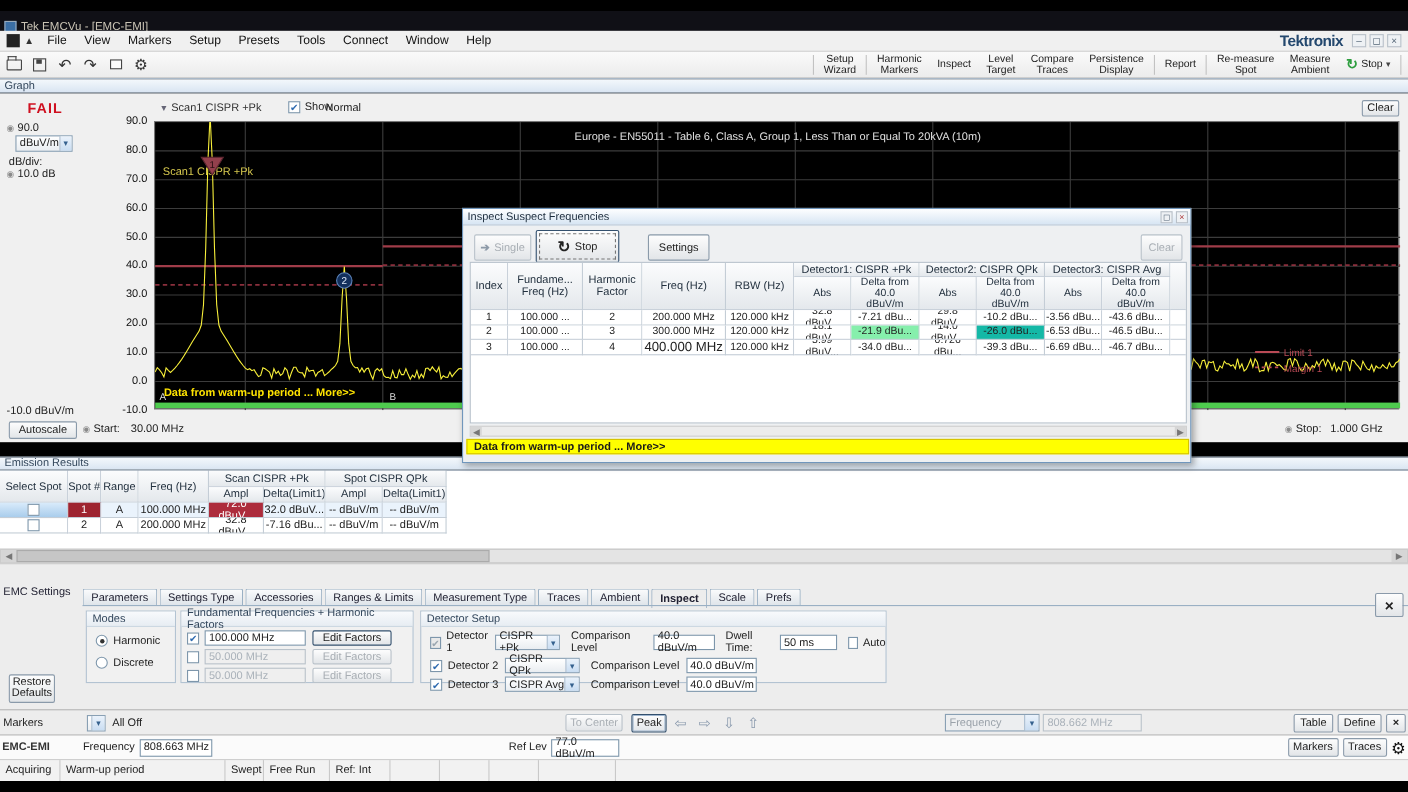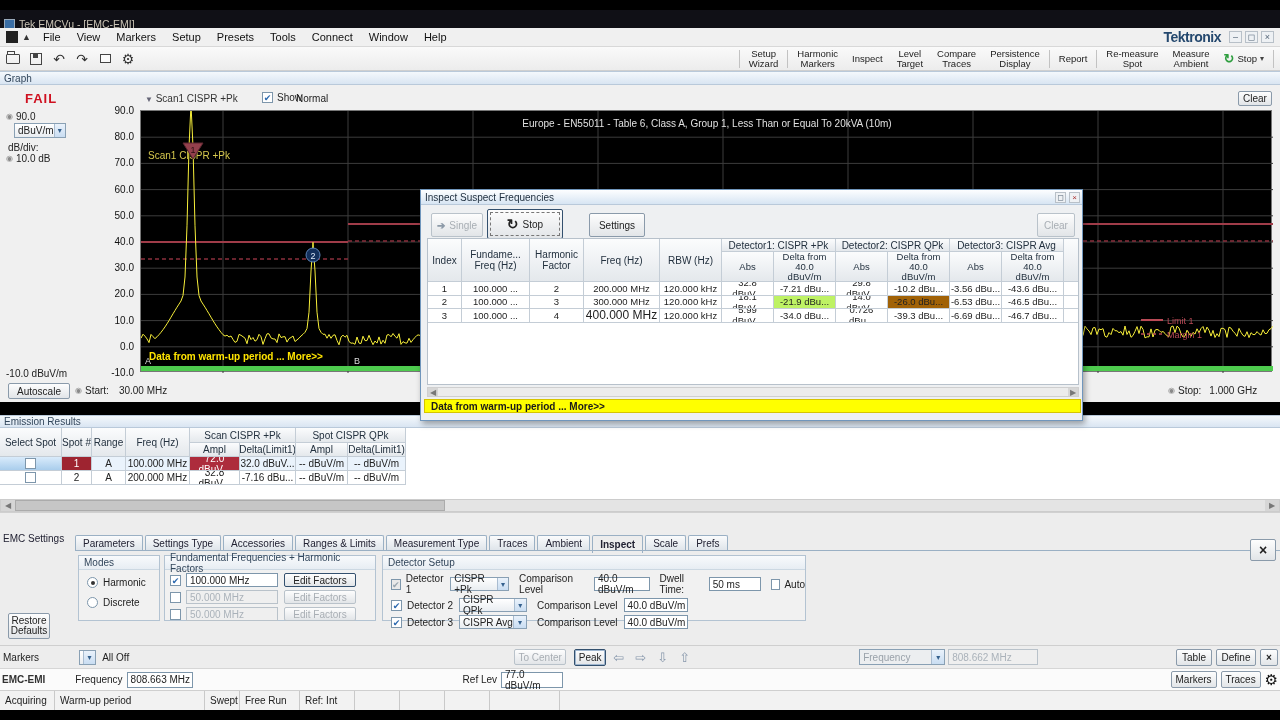--- a/index.html
+++ b/index.html
@@ -487,23 +487,23 @@
           <div class="grid-cell" style="grid-area: 3 / 9; background: rgb(255, 255, 255); font-size: 9.5px;">-10.2 dBu...</div>
           <div class="grid-cell" style="grid-area: 3 / 10; background: rgb(255, 255, 255); font-size: 9.5px;">-3.56 dBu...</div>
           <div class="grid-cell" style="grid-area: 3 / 11; background: rgb(255, 255, 255); font-size: 9.5px;">-43.6 dBu...</div>
           <div class="grid-cell" style="grid-area: 3 / 12; background: rgb(255, 255, 255);"></div>
           <div class="grid-cell" style="grid-area: 4 / 1; background: rgb(255, 255, 255); font-size: 9.5px;">2</div>
           <div class="grid-cell" style="grid-area: 4 / 2; background: rgb(255, 255, 255); font-size: 9.5px;">100.000 ...</div>
           <div class="grid-cell" style="grid-area: 4 / 3; background: rgb(255, 255, 255); font-size: 9.5px;">3</div>
           <div class="grid-cell" style="grid-area: 4 / 4; background: rgb(255, 255, 255); font-size: 9.5px;">300.000 MHz</div>
           <div class="grid-cell" style="grid-area: 4 / 5; background: rgb(255, 255, 255); font-size: 9.5px;">120.000 kHz</div>
           <div class="grid-cell" style="grid-area: 4 / 6; background: rgb(255, 255, 255); font-size: 9.5px;">18.1 dBuV...</div>
-          <div class="grid-cell" style="grid-area: 4 / 7; background: #bef264; font-size: 9.5px;">-21.9 dBu...</div>
+          <div class="grid-cell" style="grid-area: 4 / 7; background: #86efac; font-size: 9.5px;">-21.9 dBu...</div>
           <div class="grid-cell" style="grid-area: 4 / 8; background: rgb(255, 255, 255); font-size: 9.5px;">14.0 dBuV...</div>
-          <div class="grid-cell" style="grid-area: 4 / 9; background: #a16207; font-size: 9.5px;">-26.0 dBu...</div>
+          <div class="grid-cell" style="grid-area: 4 / 9; background: #14b8a6; font-size: 9.5px;">-26.0 dBu...</div>
           <div class="grid-cell" style="grid-area: 4 / 10; background: rgb(255, 255, 255); font-size: 9.5px;">-6.53 dBu...</div>
           <div class="grid-cell" style="grid-area: 4 / 11; background: rgb(255, 255, 255); font-size: 9.5px;">-46.5 dBu...</div>
           <div class="grid-cell" style="grid-area: 4 / 12; background: rgb(255, 255, 255);"></div>
           <div class="grid-cell" style="grid-area: 5 / 1; background: rgb(255, 255, 255); font-size: 9.5px;">3</div>
           <div class="grid-cell" style="grid-area: 5 / 2; background: rgb(255, 255, 255); font-size: 9.5px;">100.000 ...</div>
           <div class="grid-cell" style="grid-area: 5 / 3; background: rgb(255, 255, 255); font-size: 9.5px;">4</div>
           <div class="grid-cell" style="grid-area: 5 / 4; background: rgb(255, 255, 255); font-size: 12px;">400.000 MHz</div>
           <div class="grid-cell" style="grid-area: 5 / 5; background: rgb(255, 255, 255); font-size: 9.5px;">120.000 kHz</div>
           <div class="grid-cell" style="grid-area: 5 / 6; background: rgb(255, 255, 255); font-size: 9.5px;">5.99 dBuV...</div>
           <div class="grid-cell" style="grid-area: 5 / 7; background: rgb(255, 255, 255); font-size: 9.5px;">-34.0 dBu...</div>

